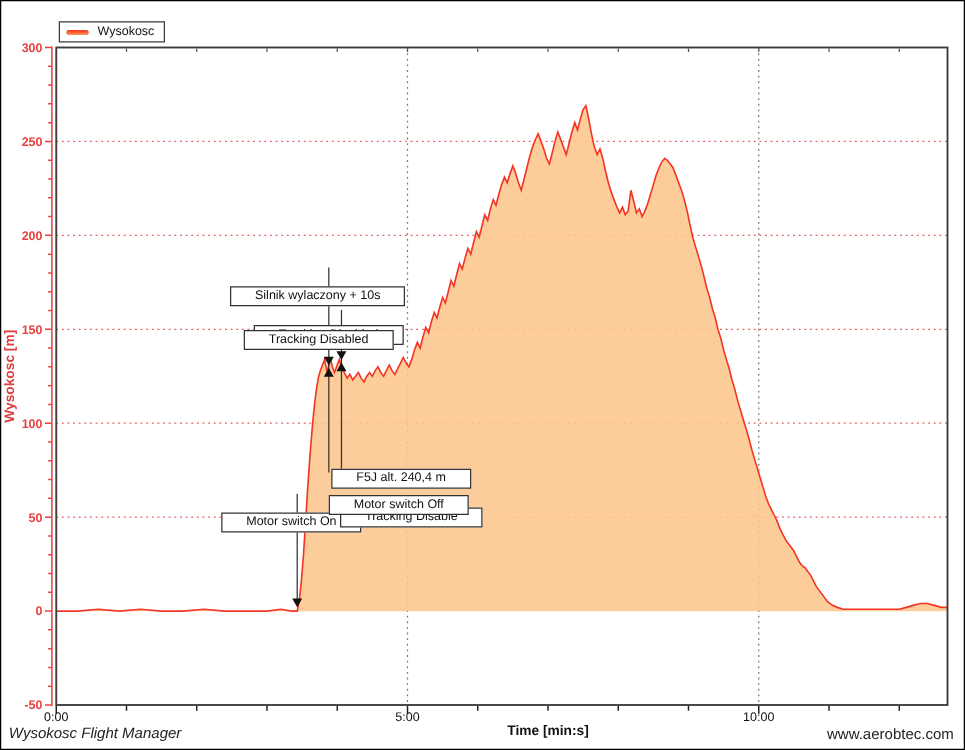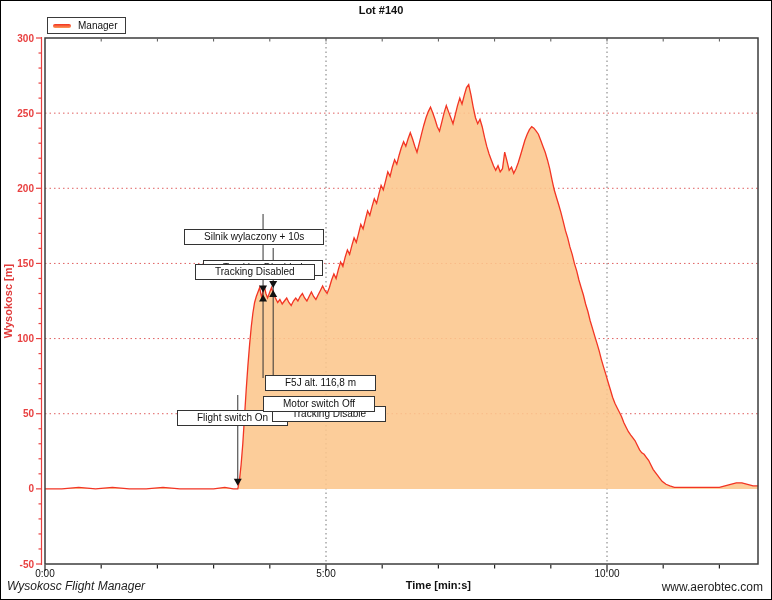--- a/index.html
+++ b/index.html
@@ -40,25 +40,24 @@
     position:absolute;background:#fff;border:1px solid #333;color:#111;
     font-size:10px;line-height:12px;padding:1px 19px;white-space:nowrap;margin-top:32px;
   }
   .z1{z-index:2}.z2{z-index:3}
 </style>
 </head>
 <body>
 
 <div class="frame">
 
-  <div class="chart-title">Lot #140</div>
 
   <div class="legend">
     <span class="legend-swatch"></span>
-    <span class="legend-label">Manager</span>
+    <span class="legend-label">Wysokosc</span>
   </div>
 
   <svg class="plot" id="plotsvg" width="770" height="598">
       <line x1="44" y1="412.7142857142857" x2="757" y2="412.7142857142857" stroke="#e06060" stroke-width="1" stroke-dasharray="1.5 3"></line>
       <line x1="44" y1="337.57142857142856" x2="757" y2="337.57142857142856" stroke="#e06060" stroke-width="1" stroke-dasharray="1.5 3"></line>
       <line x1="44" y1="262.42857142857144" x2="757" y2="262.42857142857144" stroke="#e06060" stroke-width="1" stroke-dasharray="1.5 3"></line>
       <line x1="44" y1="187.28571428571428" x2="757" y2="187.28571428571428" stroke="#e06060" stroke-width="1" stroke-dasharray="1.5 3"></line>
       <line x1="44" y1="112.14285714285711" x2="757" y2="112.14285714285711" stroke="#e06060" stroke-width="1" stroke-dasharray="1.5 3"></line>
       <line x1="325" y1="37" x2="325" y2="563" stroke="#787878" stroke-width="1" stroke-dasharray="1.5 3"></line>
       <line x1="606" y1="37" x2="606" y2="563" stroke="#787878" stroke-width="1" stroke-dasharray="1.5 3"></line>
@@ -147,20 +146,20 @@
       <polygon points="268.172,279.97714285714284 276.172,279.97714285714284 272.172,286.97714285714284" fill="#111"></polygon>
       <polygon points="268.172,295.97714285714284 276.172,295.97714285714284 272.172,288.97714285714284" fill="#111"></polygon>
     </svg>
 
   <div class="y-title">Wysokosc [m]</div>
   <div class="x-title">Time [min:s]</div>
 
   <div class="ann z1" style="left:183px;top:196px">Silnik wylaczony + 10s</div>
   <div class="ann z1" style="left:202px;top:227px">Tracking Disabled</div>
   <div class="ann z2" style="left:194px;top:231px">Tracking Disabled</div>
-  <div class="ann z2" style="left:264px;top:342px">F5J alt. 116,8 m</div>
-  <div class="ann z1" style="left:176px;top:377px">Flight switch On</div>
+  <div class="ann z2" style="left:264px;top:342px">F5J alt. 240,4 m</div>
+  <div class="ann z1" style="left:176px;top:377px">Motor switch On</div>
   <div class="ann z1" style="left:271px;top:373px">Tracking Disable</div>
   <div class="ann z2" style="left:262px;top:363px">Motor switch Off</div>
 
   <div class="footer-left">Wysokosc Flight Manager</div>
   <div class="footer-right">www.aerobtec.com</div>
 </div>
 
 </body></html>

